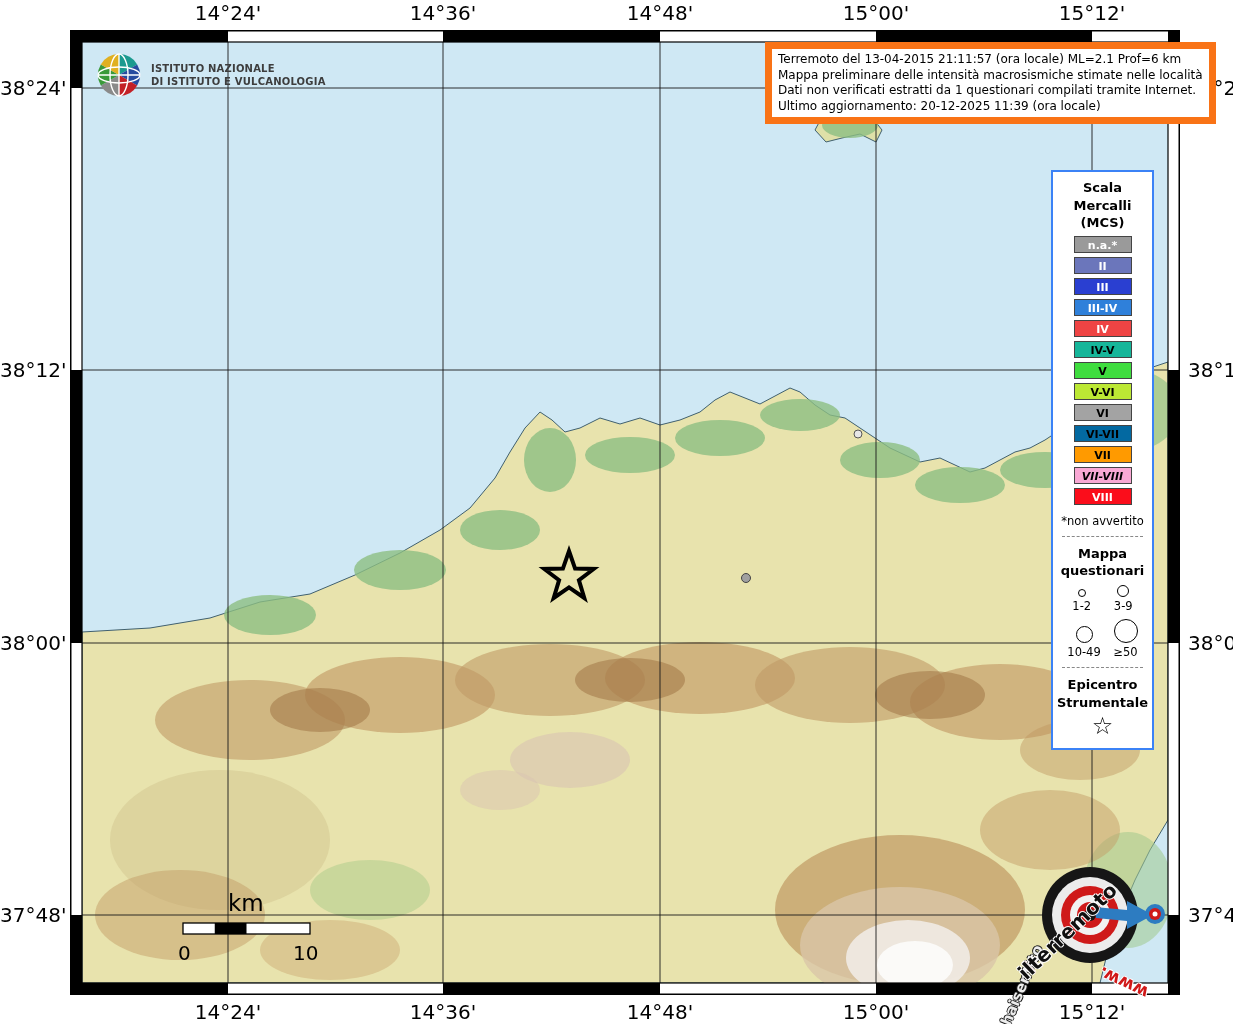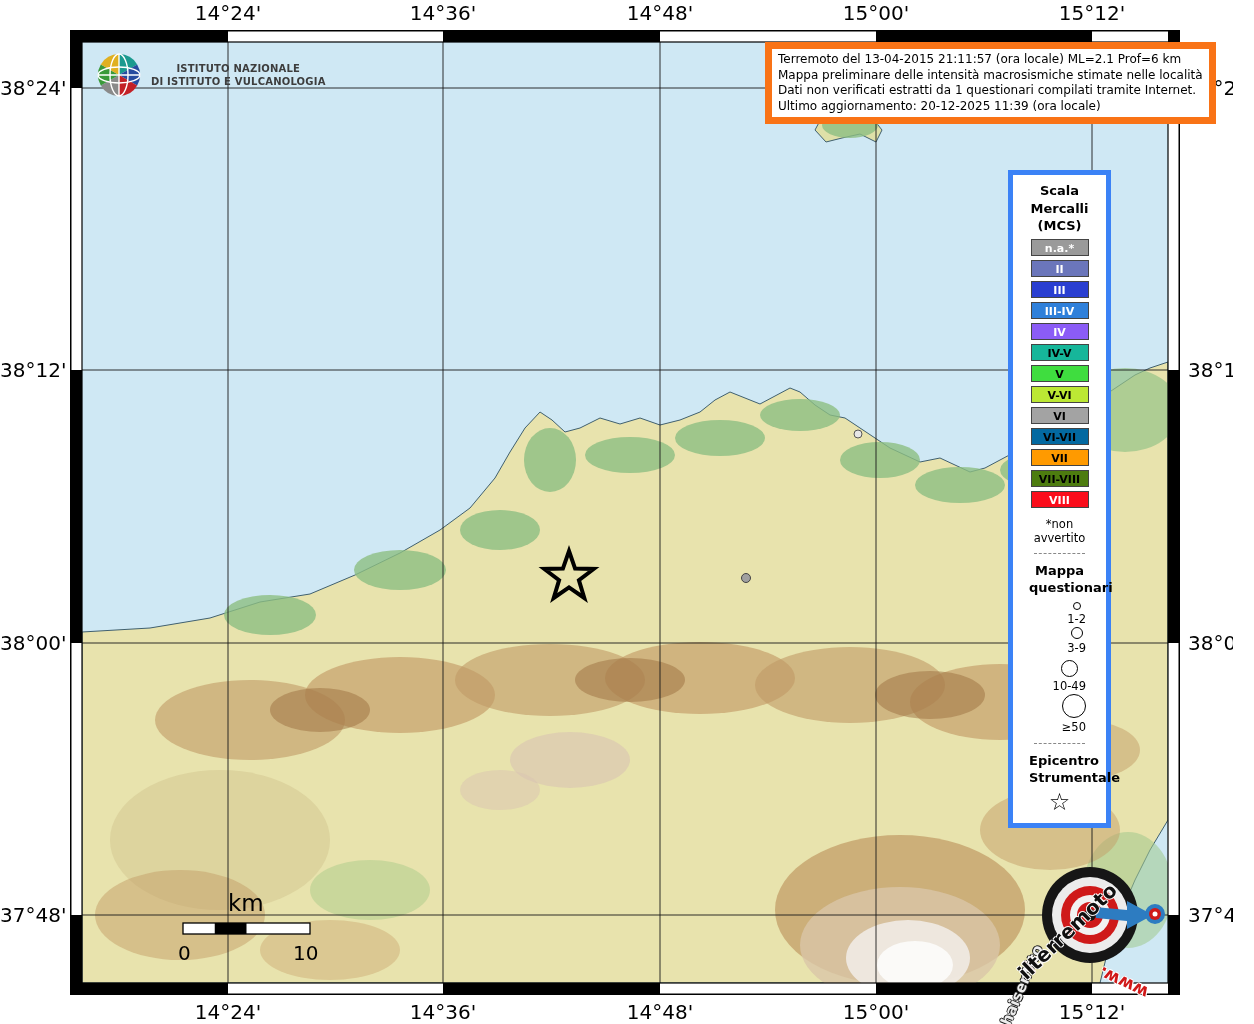--- a/index.html
+++ b/index.html
@@ -4,32 +4,32 @@
 <style>
   html,body{margin:0;padding:0;background:#fff;}
   .stage{position:relative;width:1233px;height:1024px;background:#ffffff;
          font-family:"DejaVu Sans",sans-serif;color:#000;overflow:hidden;}
   .map-svg{position:absolute;left:70px;top:30px;}
   .axis-label{position:absolute;font-size:20px;white-space:nowrap;}
   .axis-top{top:1px;transform:translateX(-50%);}
   .axis-bottom{top:1000px;transform:translateX(-50%);}
   .axis-left{left:0;width:66px;text-align:right;transform:translateY(-50%);}
   .axis-right{left:1188px;transform:translateY(-50%);}
-  .ingv{position:absolute;left:96px;top:52px;display:flex;align-items:center;gap:9px;text-align:center;}
+  .ingv{position:absolute;left:96px;top:52px;display:flex;align-items:center;gap:9px;}
   .ingv-text{font-size:10px;font-weight:bold;color:#3d3d3d;line-height:1.3;letter-spacing:.2px;}
   .info-box{position:absolute;left:765px;top:42px;background:#fff;border:7px solid #f97316;
             padding:3px 6px;font-size:12px;line-height:15.5px;white-space:nowrap;}
-  .legend{position:absolute;left:1008px;top:170px;width:103px;background:#fff;
-          border:5px solid #3b82f6;box-sizing:border-box;padding:7px 16px 8px;text-align:center;}
+  .legend{position:absolute;left:1051px;top:170px;width:103px;background:#fff;
+          border:2px solid #3b82f6;box-sizing:border-box;padding:7px 4px 8px;text-align:center;}
   .legend-title{font-weight:bold;font-size:13px;line-height:1.35;}
   .mcs-box{width:58px;height:17px;margin:4px auto 0;border:1px solid #444;font-size:11px;
            font-weight:bold;line-height:17px;box-sizing:border-box;}
   .footnote{font-size:11.5px;margin-top:9px;}
   .legend-sep{border:0;border-top:1px dashed #888;margin:8px 5px;}
-  .q-row{display:flex;justify-content:space-around;align-items:flex-end;margin-top:5px;padding:0 4px;flex-direction:column;}
+  .q-row{display:flex;justify-content:space-around;align-items:flex-end;margin-top:5px;padding:0 4px;}
   .q-cell{display:flex;flex-direction:column;align-items:center;font-size:11.5px;line-height:1.2;}
   .q-circle{border:1.5px solid #000;border-radius:50%;background:#fff;margin-bottom:3px;box-sizing:border-box;}
   .legend-star{font-size:24px;line-height:1.05;margin-top:3px;}
   .sb-label{position:absolute;font-size:20px;}
   .sb-km{position:absolute;font-size:23px;}
   .wm{position:absolute;left:995px;top:825px;width:259px;height:199px;pointer-events:none;}
   .wm span{position:absolute;font-weight:bold;white-space:nowrap;}
   .wm-site{left:18px;top:142px;font-size:20px;color:#101010;transform:rotate(-44deg);
            transform-origin:left top;
            text-shadow:1px 0 #fff,-1px 0 #fff,0 1px #fff,0 -1px #fff;}
@@ -204,28 +204,28 @@
     <div class="legend-title">
       <div>Scala</div>
       <div>Mercalli</div>
       <div>(MCS)</div>
     </div>
 
     <div class="mcs-box" style="background-color: rgb(154, 154, 154); color: rgb(255, 255, 255);">n.a.*</div>
     <div class="mcs-box" style="background-color: rgb(107, 118, 187); color: rgb(255, 255, 255);">II</div>
     <div class="mcs-box" style="background-color: rgb(42, 63, 209); color: rgb(255, 255, 255);">III</div>
     <div class="mcs-box" style="background-color: rgb(47, 128, 218); color: rgb(255, 255, 255);">III-IV</div>
-    <div class="mcs-box" style="background-color: #8b5cf6; color: rgb(255, 255, 255);">IV</div>
+    <div class="mcs-box" style="background-color: #ef4444; color: rgb(255, 255, 255);">IV</div>
     <div class="mcs-box" style="background-color: rgb(22, 182, 154); color: rgb(0, 0, 0);">IV-V</div>
     <div class="mcs-box" style="background-color: rgb(63, 221, 63); color: rgb(0, 0, 0);">V</div>
     <div class="mcs-box" style="background-color: rgb(188, 232, 52); color: rgb(0, 0, 0);">V-VI</div>
     <div class="mcs-box" style="background-color: #a3a3a3; color: rgb(0, 0, 0);">VI</div>
     <div class="mcs-box" style="background-color: #0369a1; color: rgb(0, 0, 0);">VI-VII</div>
     <div class="mcs-box" style="background-color: rgb(255, 154, 0); color: rgb(0, 0, 0);">VII</div>
-    <div class="mcs-box" style="background-color: #4d7c0f; color: rgb(0, 0, 0);">VII-VIII</div>
+    <div class="mcs-box" style="background-color: #f9a8d4; color: rgb(0, 0, 0); font-style: italic;">VII-VIII</div>
     <div class="mcs-box" style="background-color: rgb(251, 13, 27); color: rgb(255, 255, 255);">VIII</div>
 
     <div class="footnote">*non avvertito</div>
     <hr class="legend-sep">
 
     <div class="legend-title">
       <div>Mappa</div>
       <div>questionari</div>
     </div>
     <div class="q-row">

